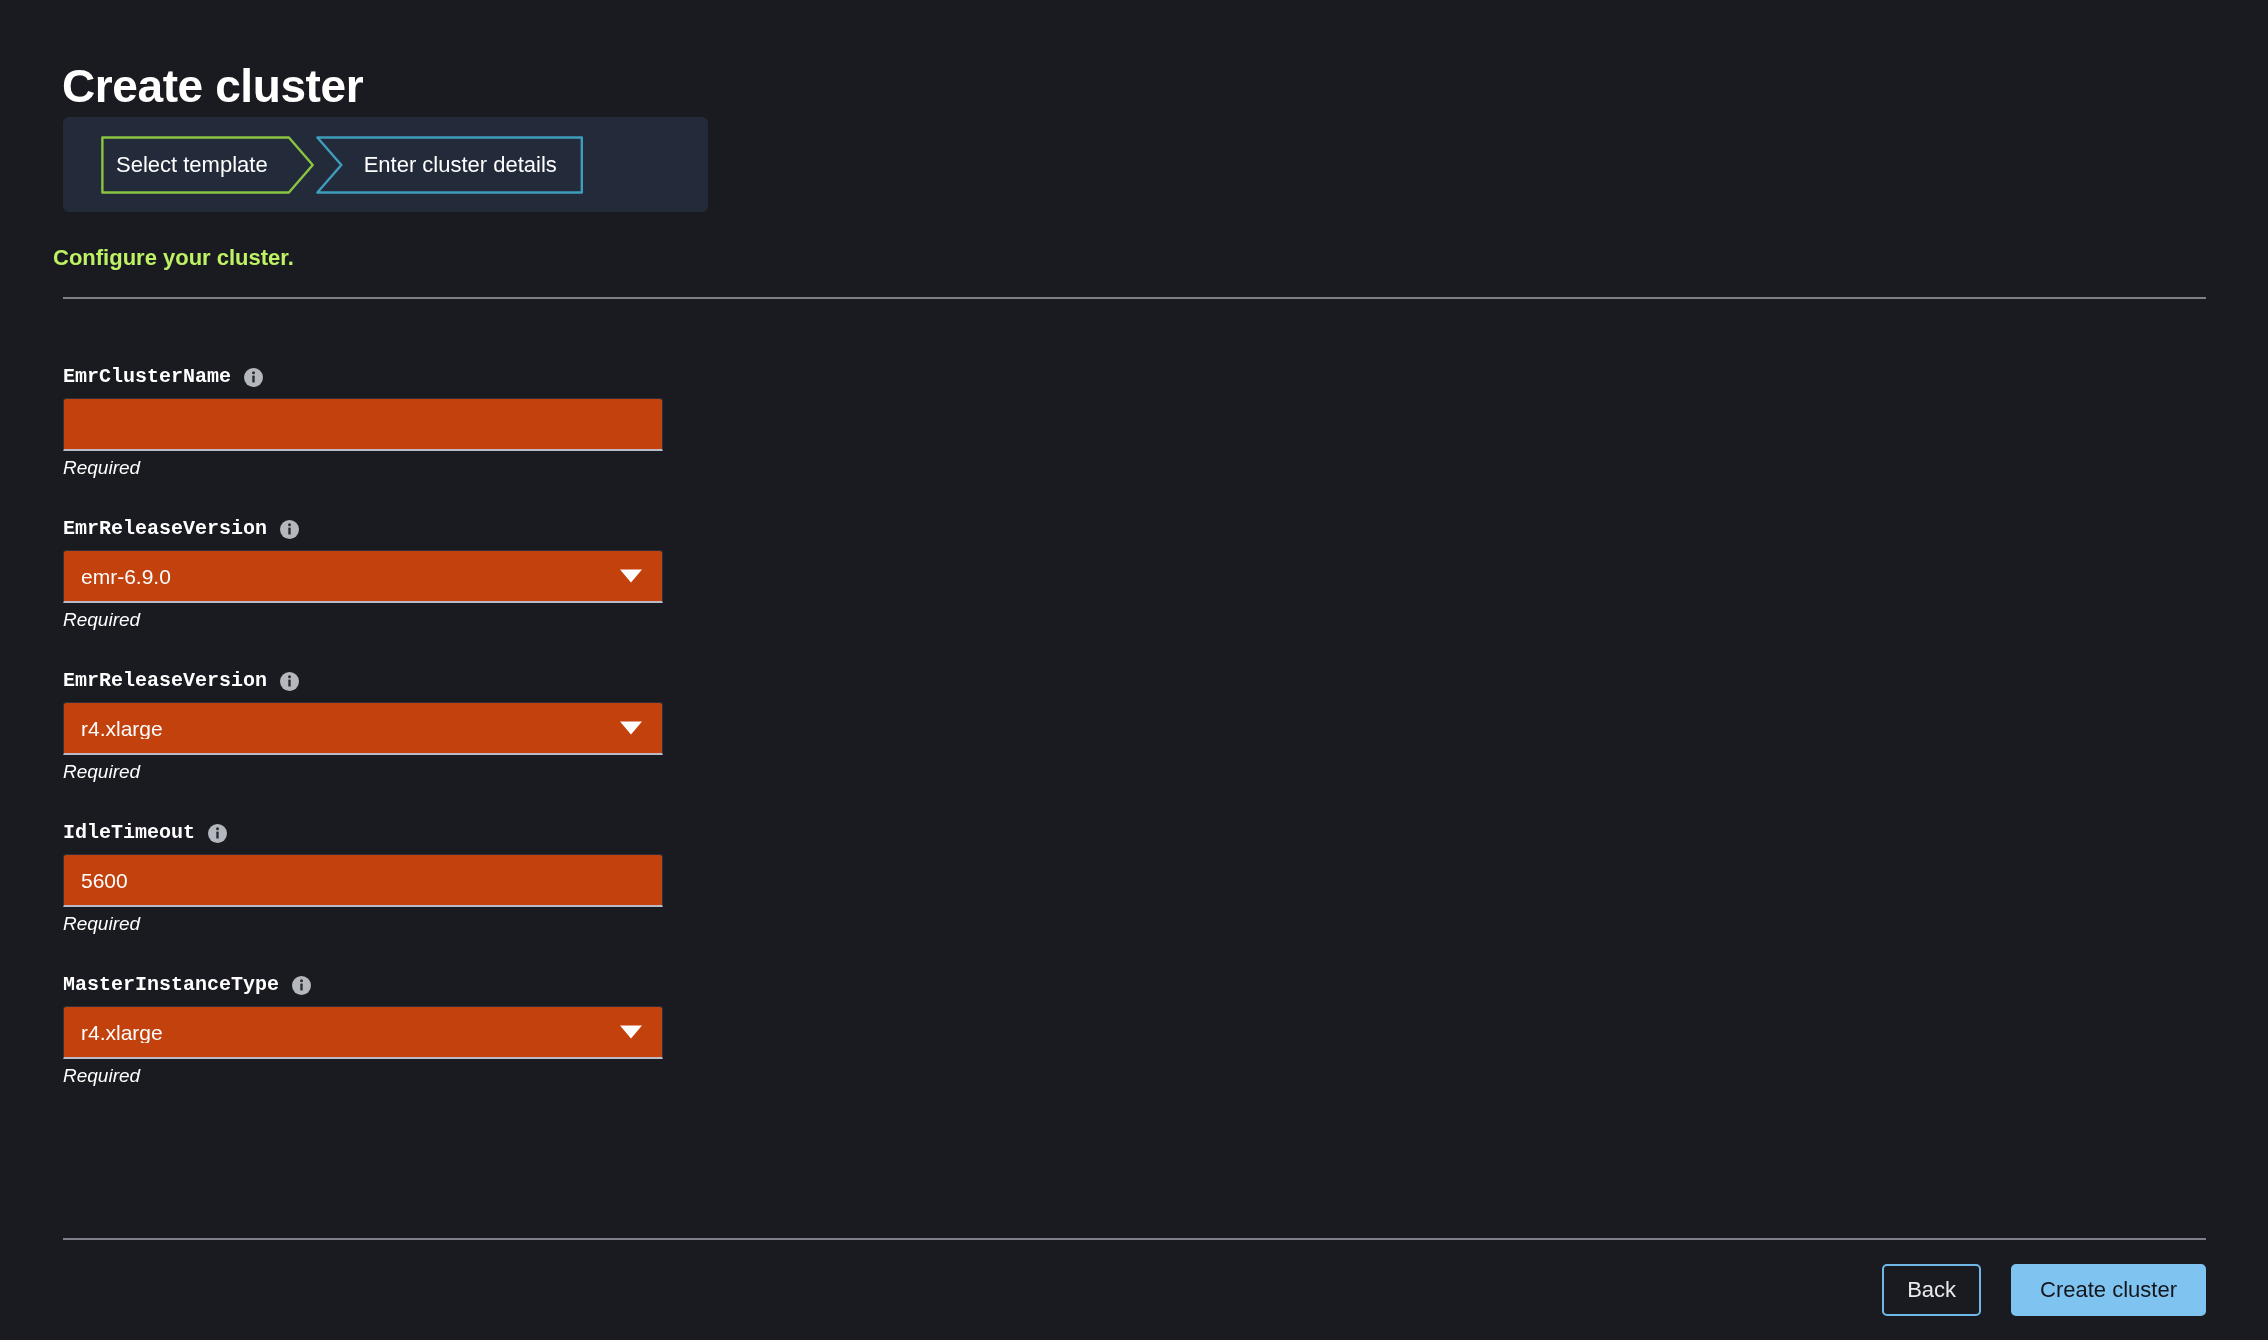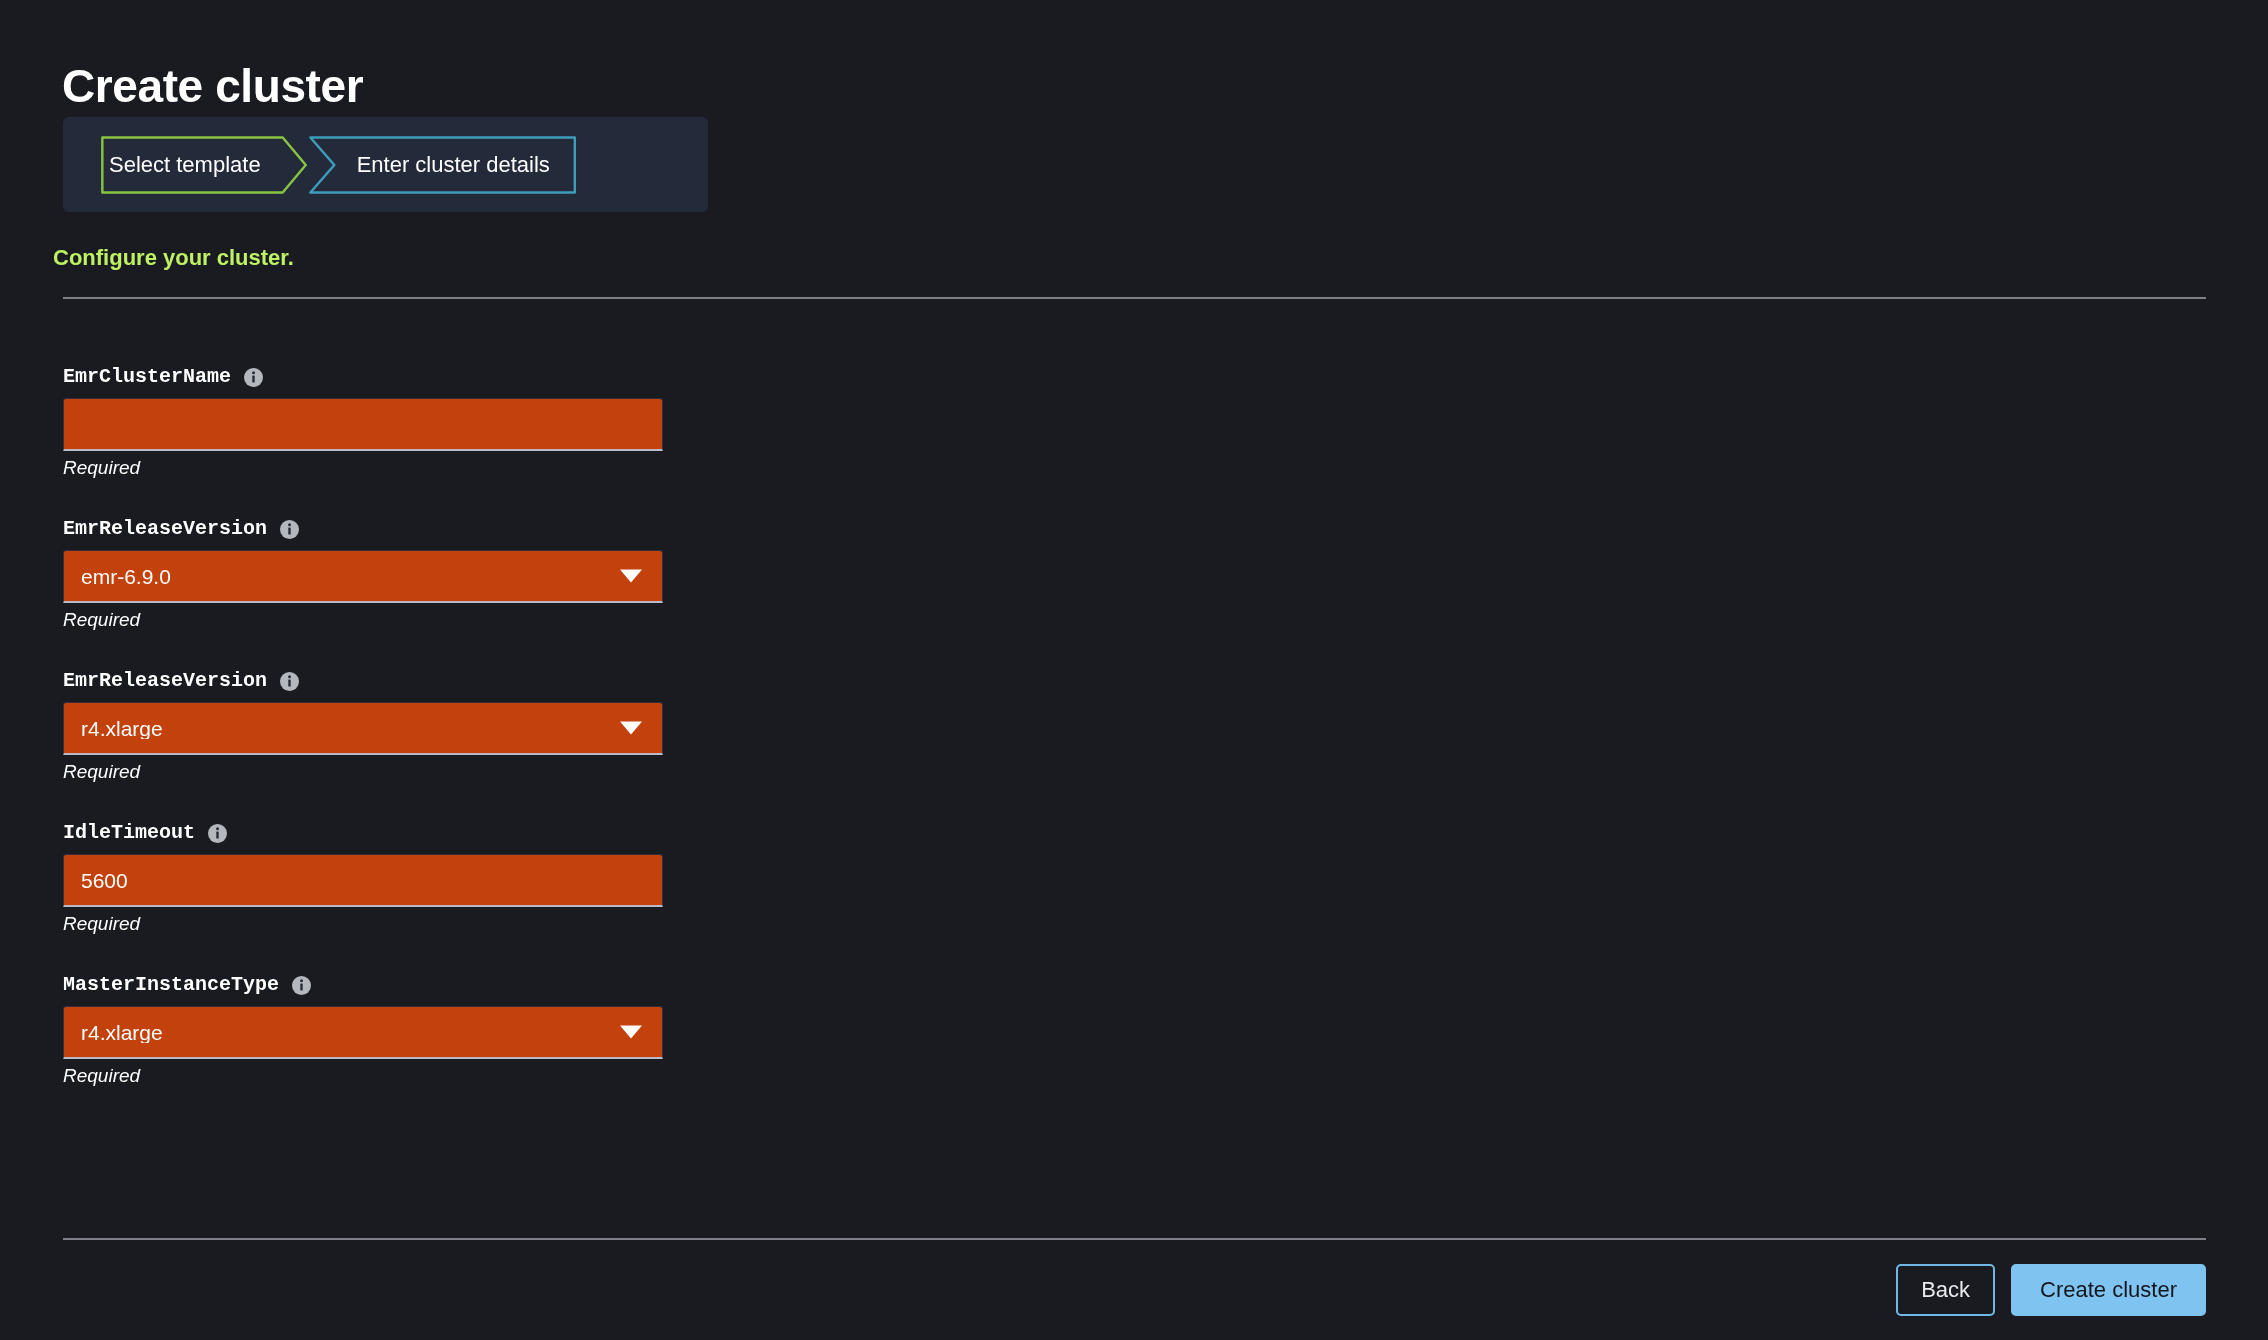--- a/index.html
+++ b/index.html
@@ -67,21 +67,21 @@
     position: relative;
     z-index: 3;
     font-size: 22px;
     color: #ffffff;
     white-space: nowrap;
     line-height: 1;
   }
 
   
   .chev-step1 {
-    padding: 0 46px 0 8px;
+    padding: 0 46px 0 15px;
     margin-right: -2px;
   }
   .chev-step1 .chev-shape {
     position: absolute;
     left: 0; top: 0; right: 0; bottom: 0;
     z-index: 1;
   }
   .chev-step1 .chev-shape svg { display: block; width: 100%; height: 100%; }
 
   
@@ -195,21 +195,21 @@
     line-height: 1;
   }
 
   
   .actions {
     position: absolute;
     right: 62px;
     top: 1264px;
     display: flex;
     align-items: center;
-    gap: 16px;
+    gap: 30px;
   }
   .btn {
     font-family: "Liberation Sans", "DejaVu Sans", sans-serif;
     font-size: 22px;
     line-height: 1;
     border-radius: 5px;
     box-sizing: border-box;
     cursor: pointer;
     display: inline-flex;
     align-items: center;

